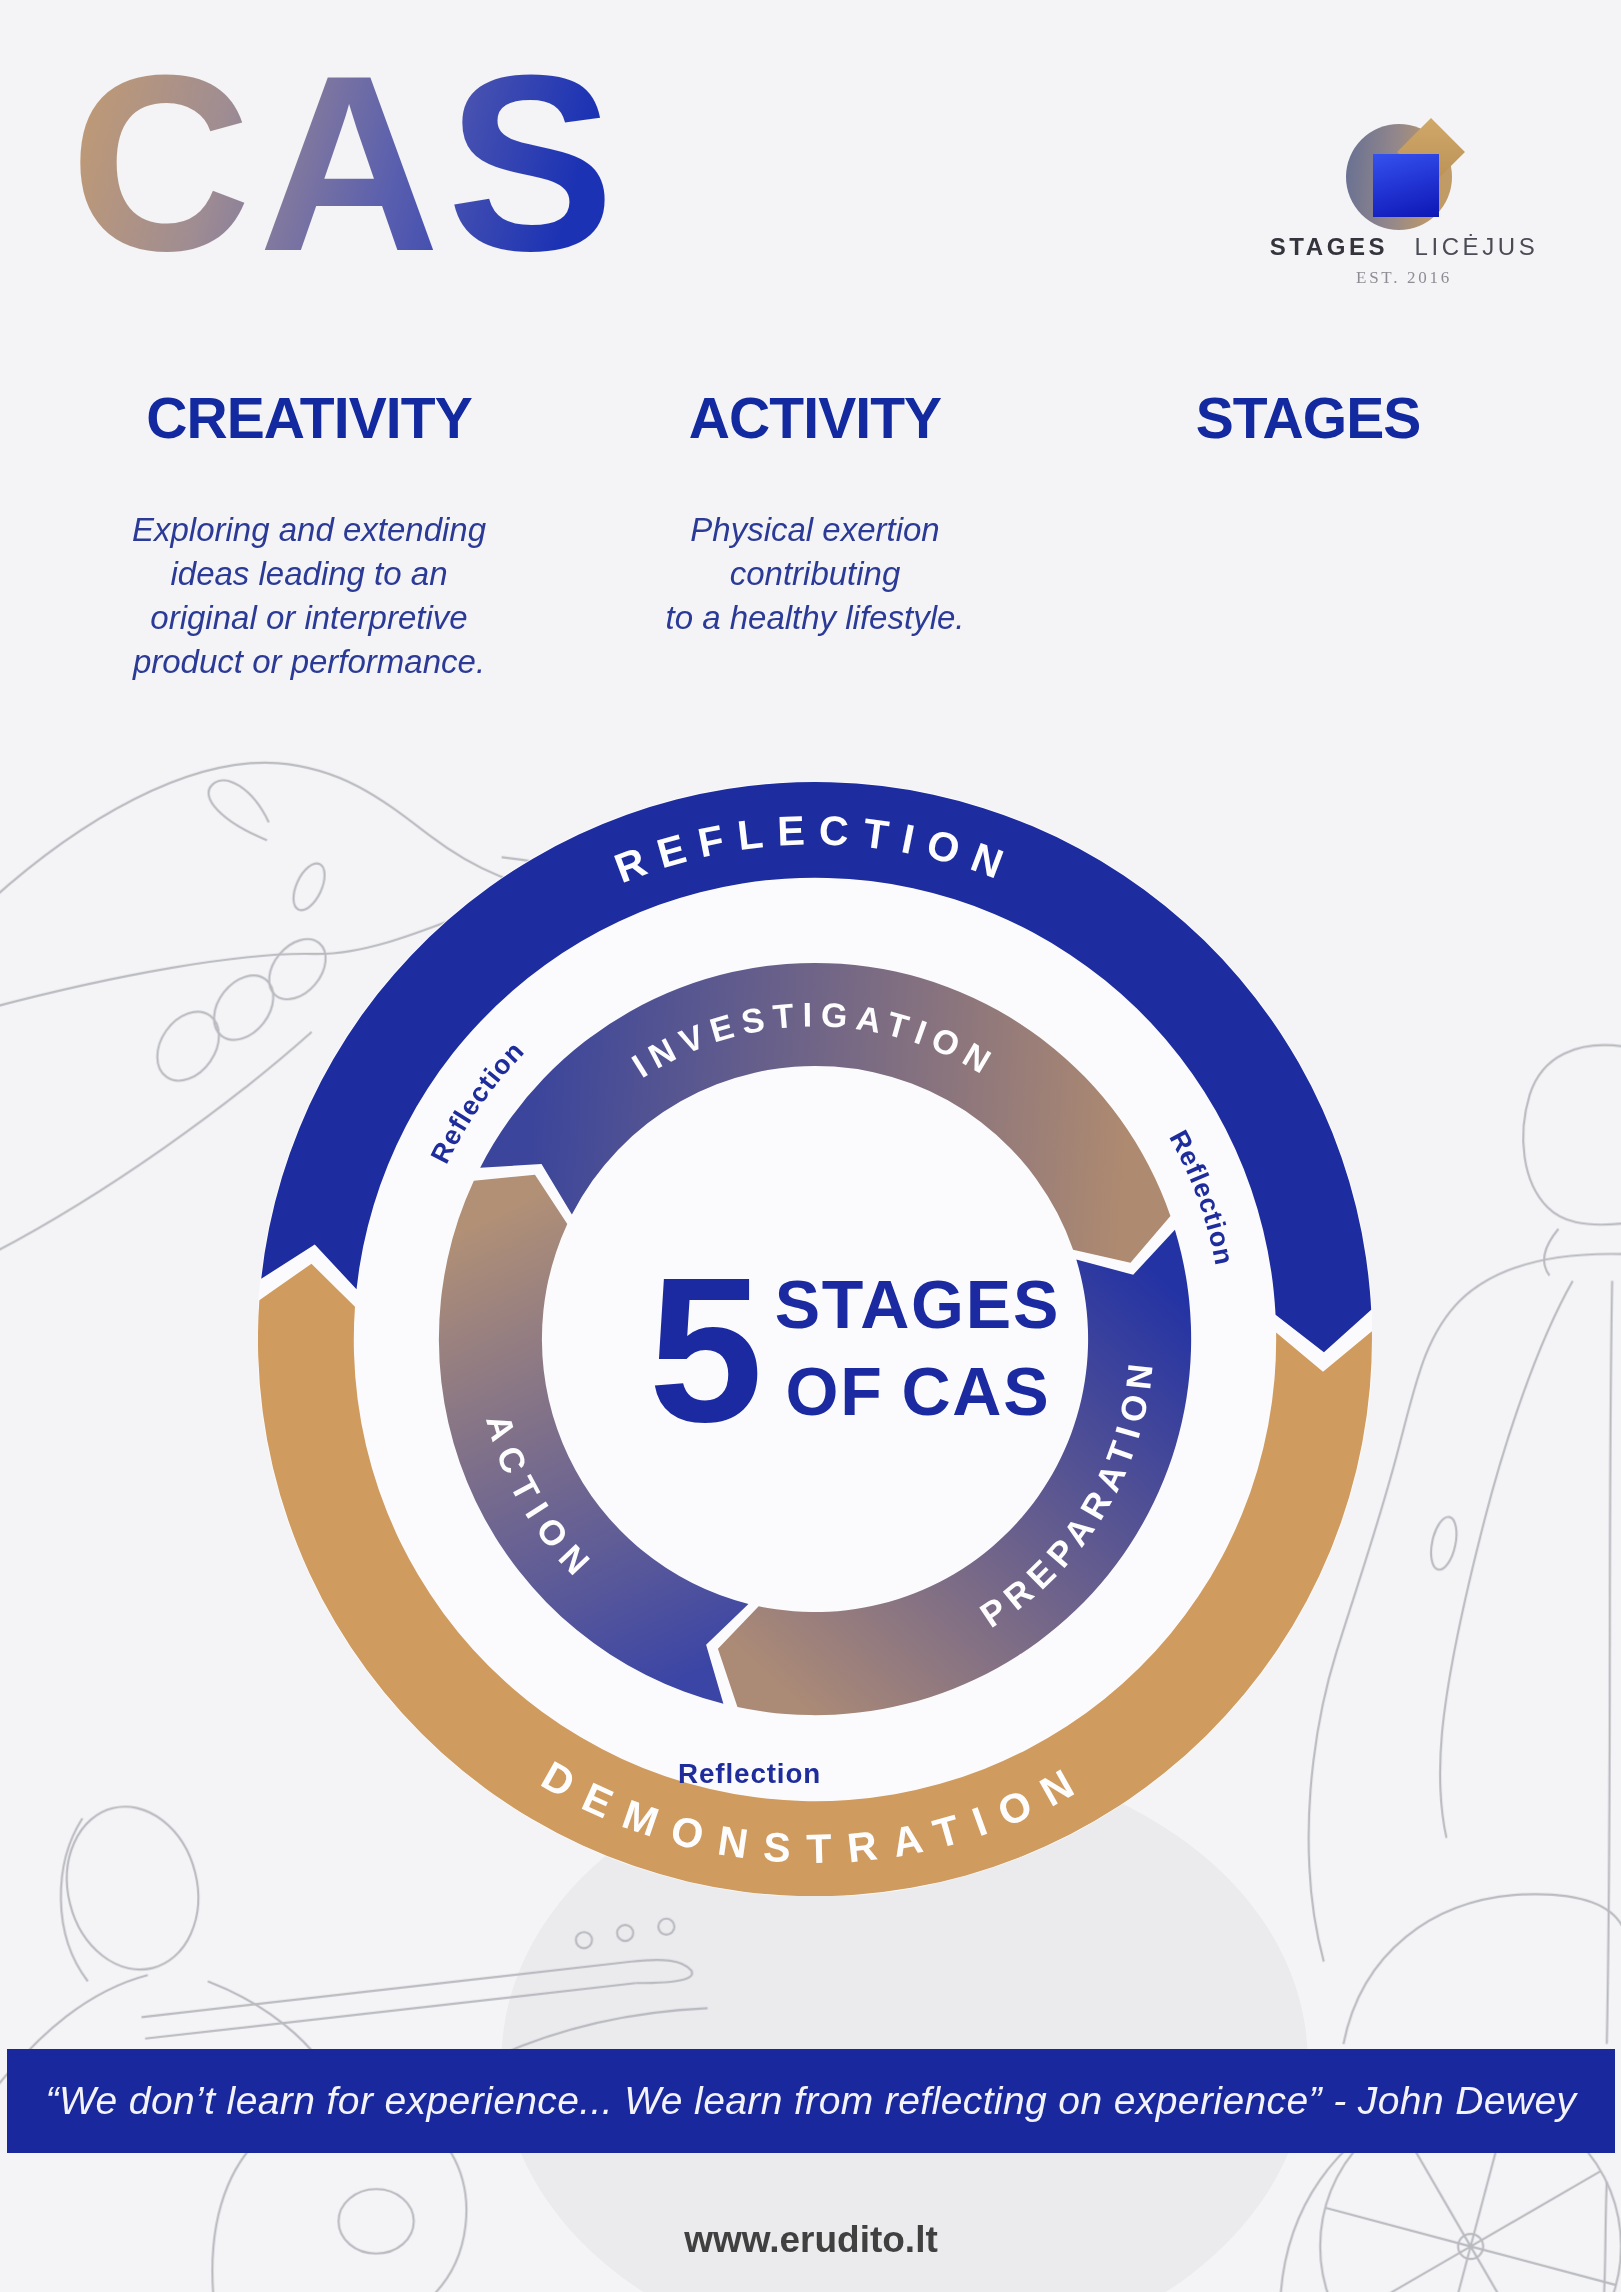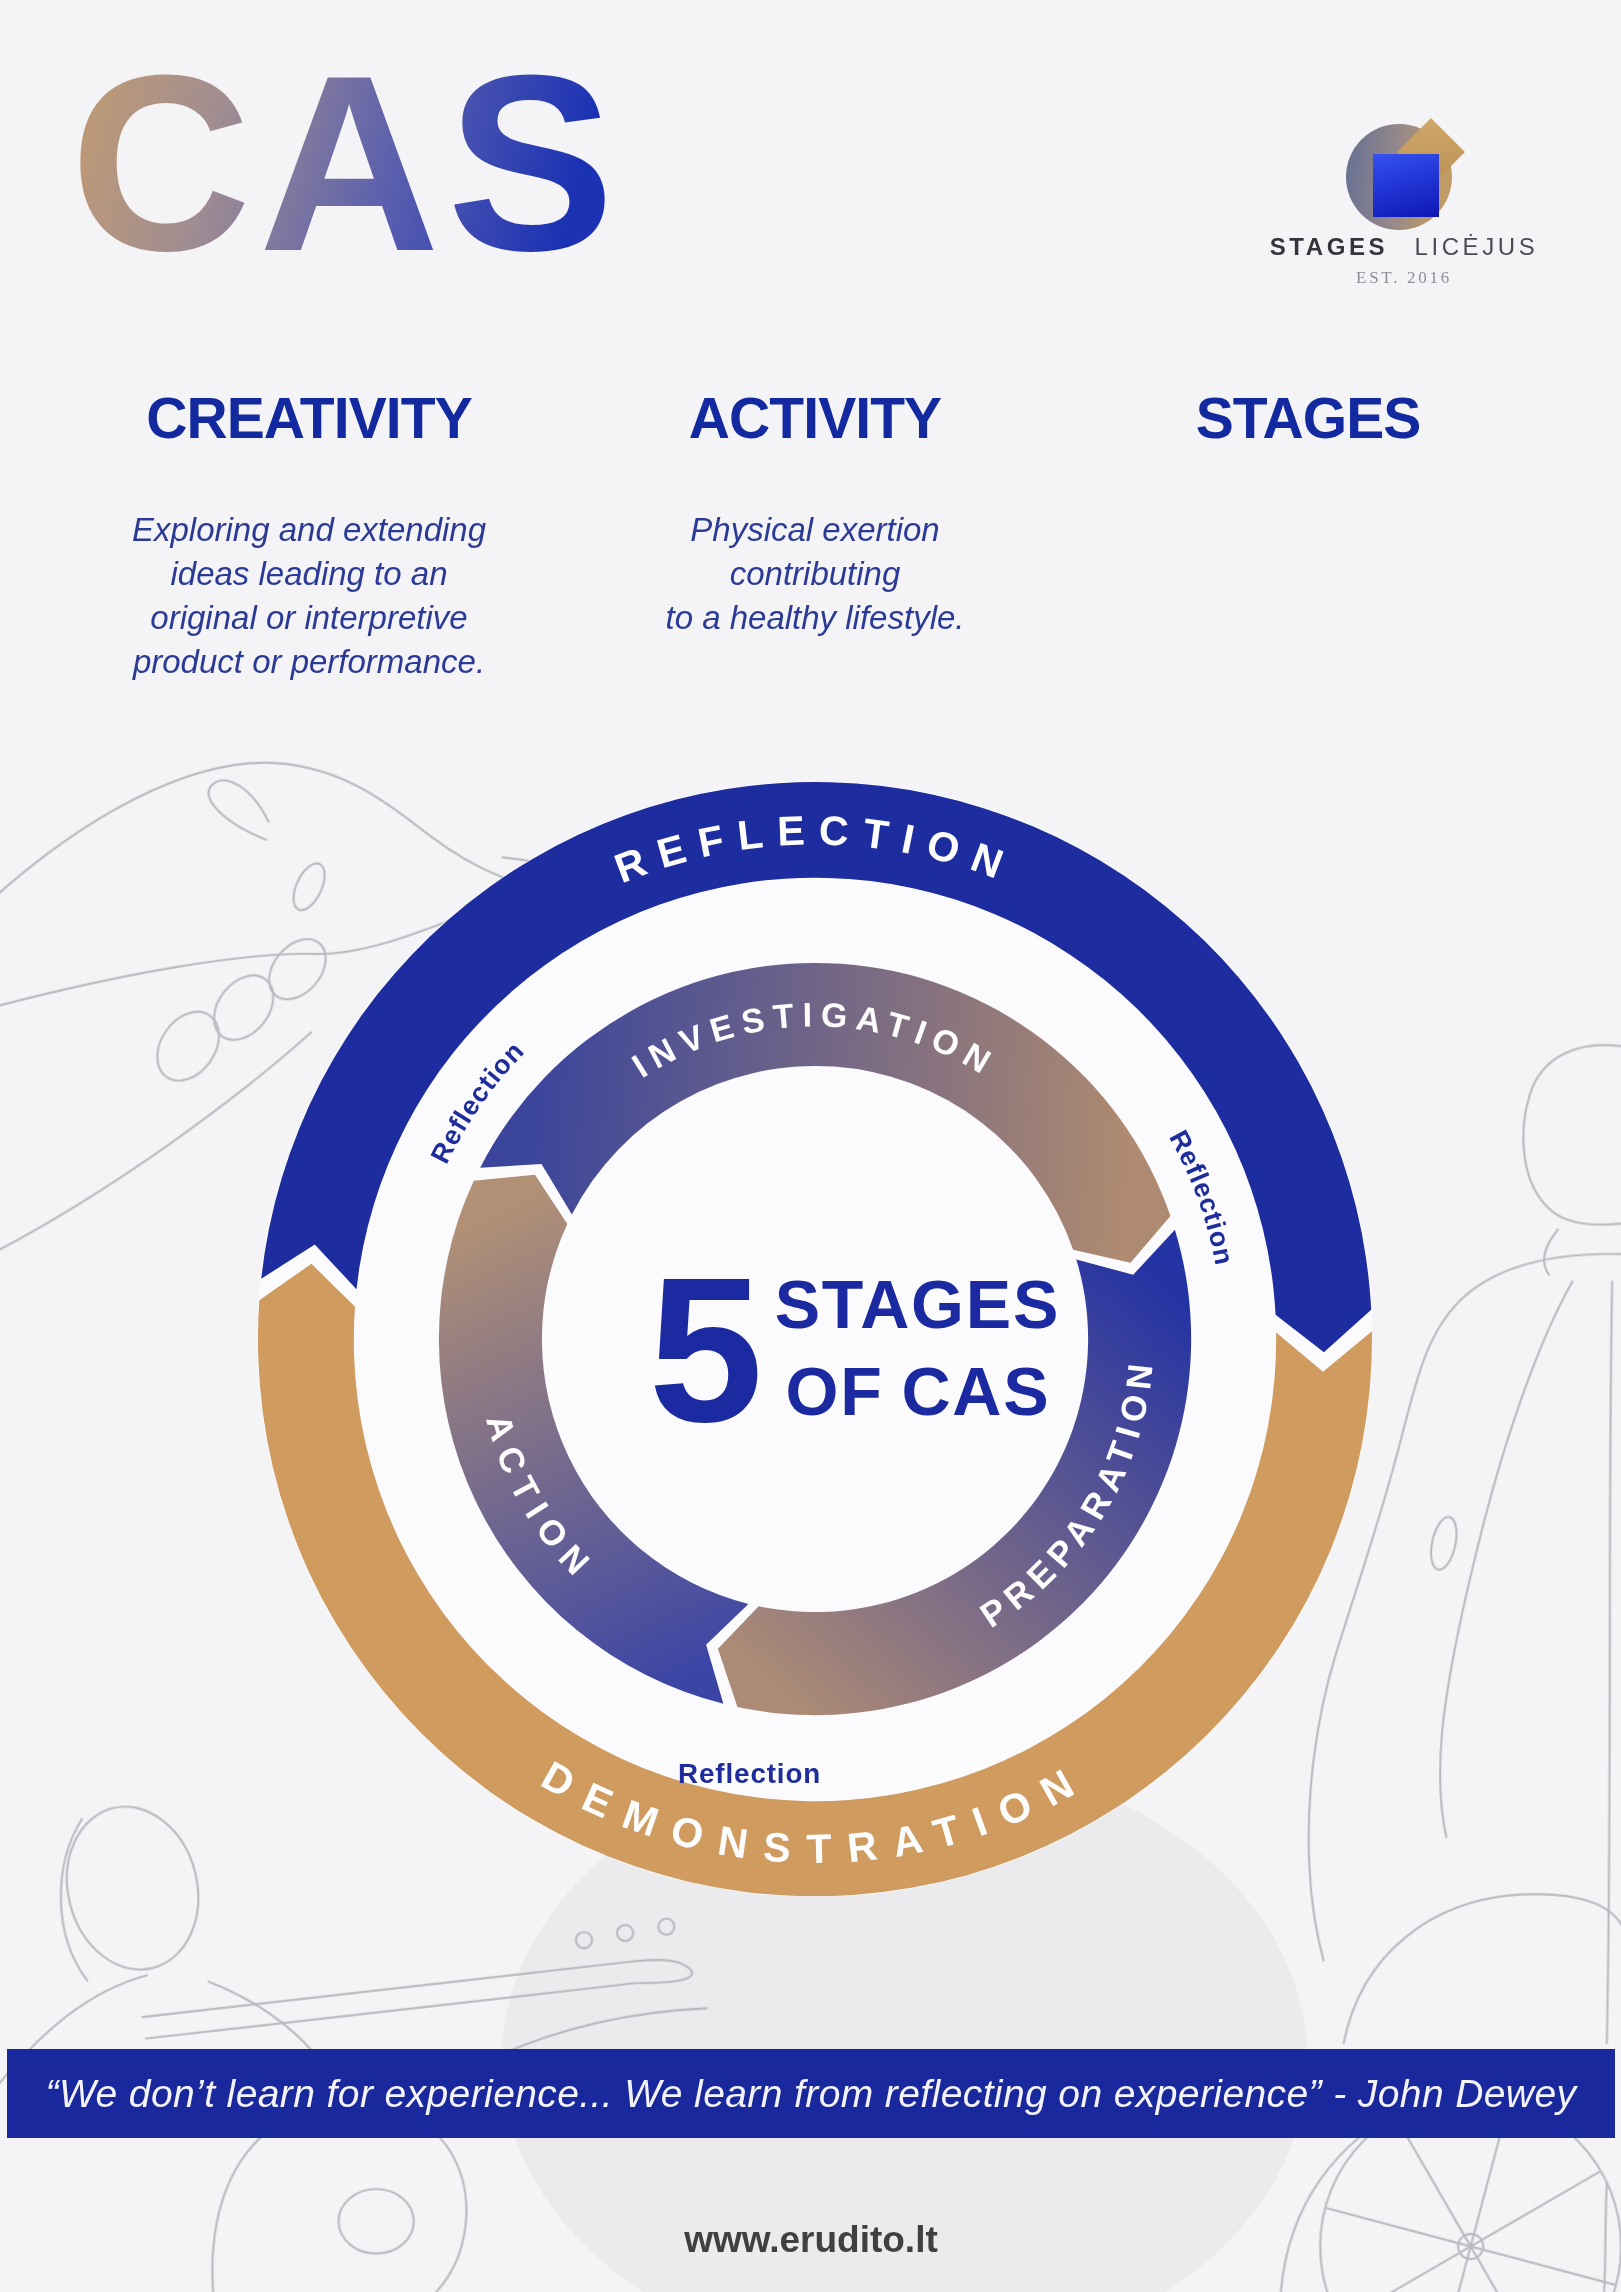--- a/index.html
+++ b/index.html
@@ -31,21 +31,21 @@
   .pillar .pillar-desc{margin:57px 0 0;font-size:33px;line-height:1.33;font-style:italic;
     font-weight:500;color:#2b3a96;white-space:pre-line;}
   .pillar.p1{left:58px;}  .pillar.p2{left:564px;}  .pillar.p3{left:1057px;}
   
   .diagram{position:absolute;left:258px;top:782px;width:1114px;height:1114px;z-index:2;}
   .arc-word{fill:#fdfdfe;font-weight:700;}
   .gap-word{fill:#1e2c9c;font-weight:700;}
   .center-num{fill:#1b2aa0;font-weight:800;}
   .center-word{fill:#1b2aa0;font-weight:700;}
   
-  .quote-bar{position:absolute;left:7.2px;right:7.2px;top:2049px;height:89px;background:#19289c;z-index:4;
+  .quote-bar{position:absolute;left:7.2px;right:7.2px;top:2049px;height:104px;background:#19289c;z-index:4;
     display:flex;align-items:center;justify-content:center;}
   .quote-text{color:#f4f4f8;font-size:39px;font-style:italic;font-weight:500;letter-spacing:0.4px;}
   
   .site{position:absolute;left:0;top:2219px;width:100%;text-align:center;z-index:4;
     font-size:37px;font-weight:700;color:#404040;}
 </style>
 </head>
 <body>
 
 <div class="page">

